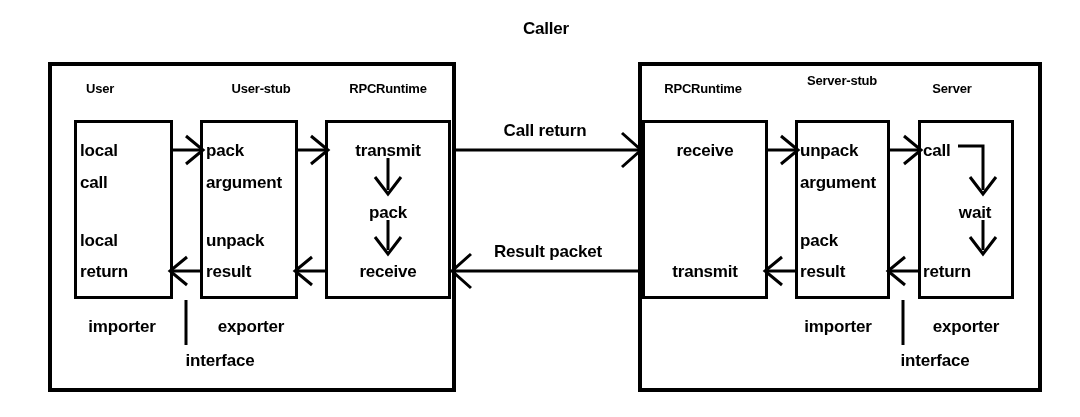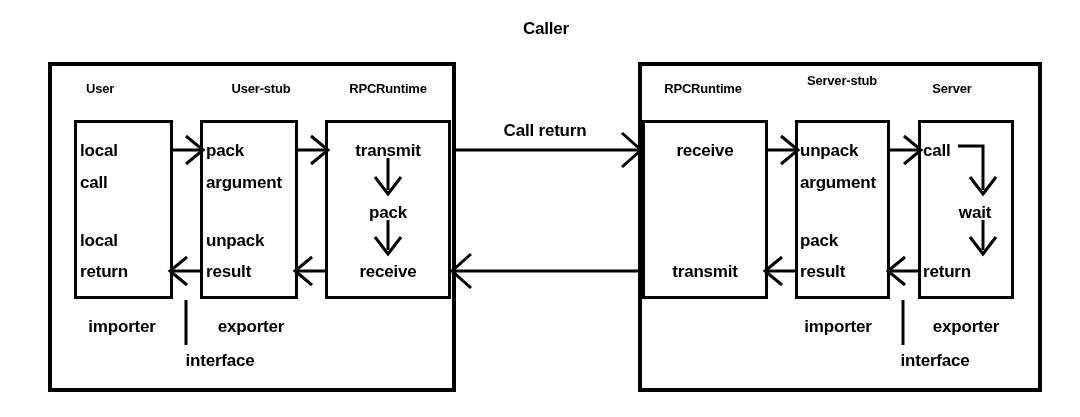--- a/index.html
+++ b/index.html
@@ -60,20 +60,21 @@
   <div class="t" style="left:800px;top:142px;">unpack</div>
   <div class="t" style="left:800px;top:174px;">argument</div>
   <div class="t" style="left:800px;top:232px;">pack</div>
   <div class="t" style="left:800px;top:263px;">result</div>
 
   <div class="t" style="left:923px;top:142px;">call</div>
   <div class="t ctr" style="left:975px;top:204px;">wait</div>
   <div class="t" style="left:923px;top:263px;">return</div>
 
   <div class="t ctr" style="left:545px;top:122px;">Call return</div>
+  <div class="t ctr" style="left:548px;top:243px;">Result packet</div>
 
   <div class="t ctr" style="left:122px;top:318px;">importer</div>
   <div class="t ctr" style="left:251px;top:318px;">exporter</div>
   <div class="t ctr" style="left:220px;top:352px;">interface</div>
 
   <div class="t ctr" style="left:838px;top:318px;">importer</div>
   <div class="t ctr" style="left:966px;top:318px;">exporter</div>
   <div class="t ctr" style="left:935px;top:352px;">interface</div>
 
   <svg class="ov" viewBox="0 0 1080 417">

